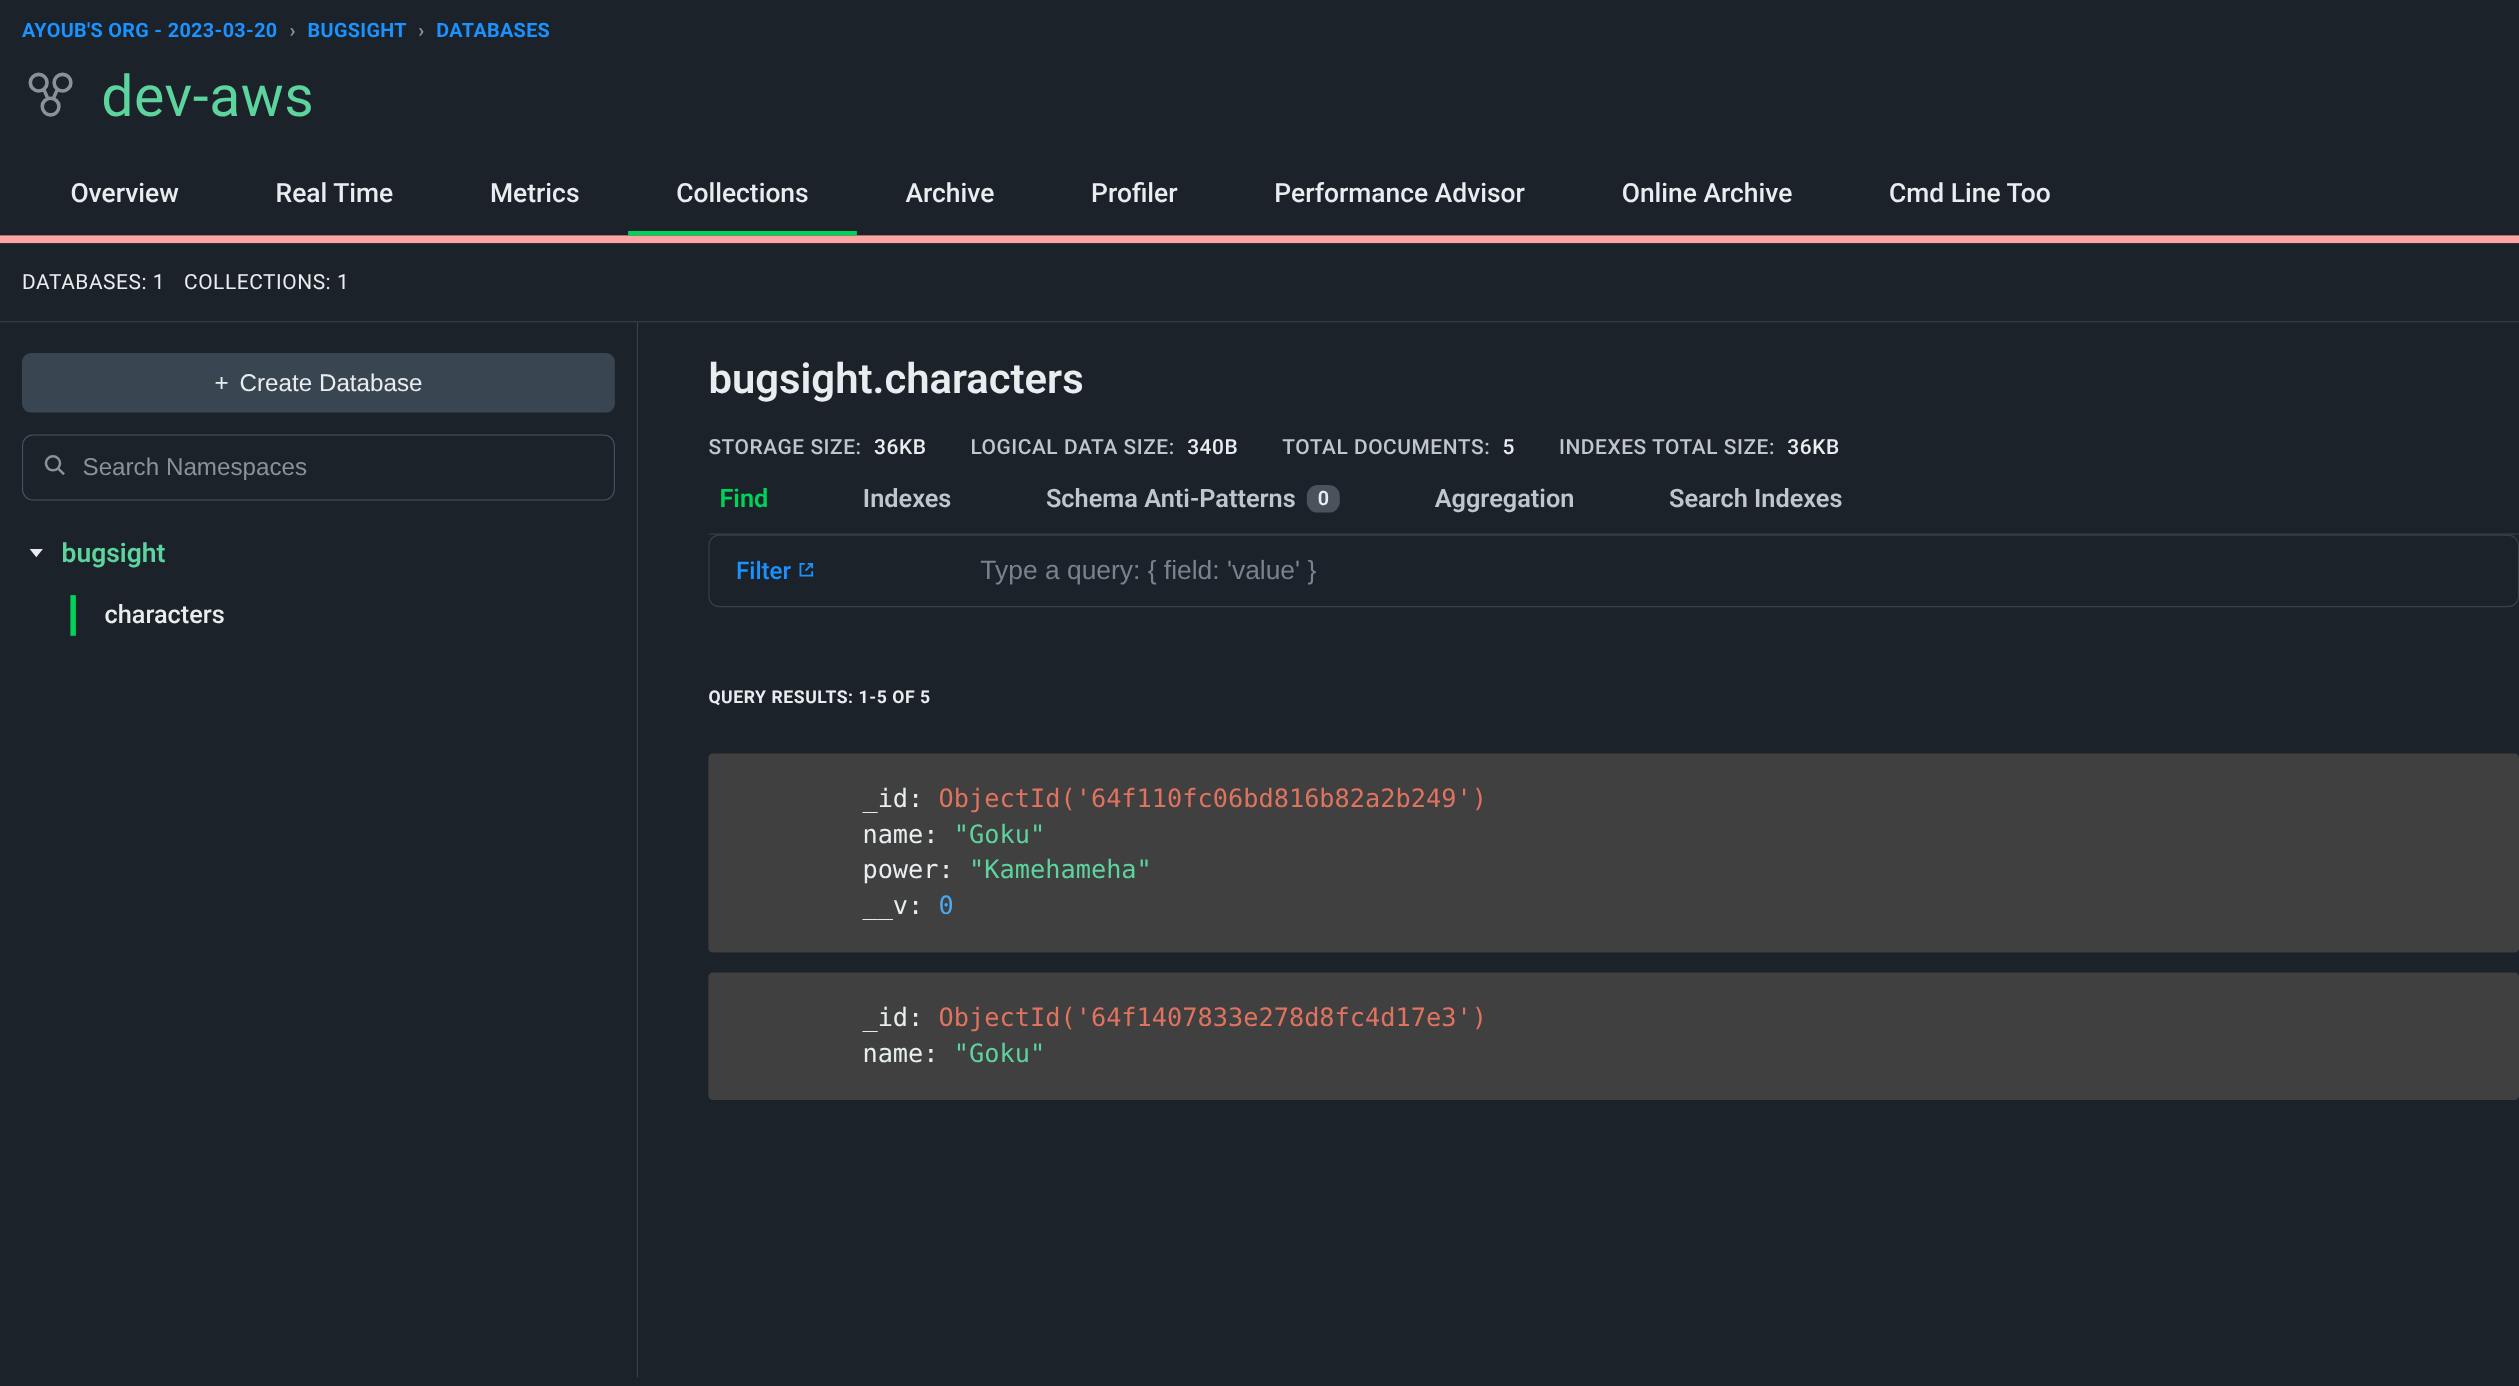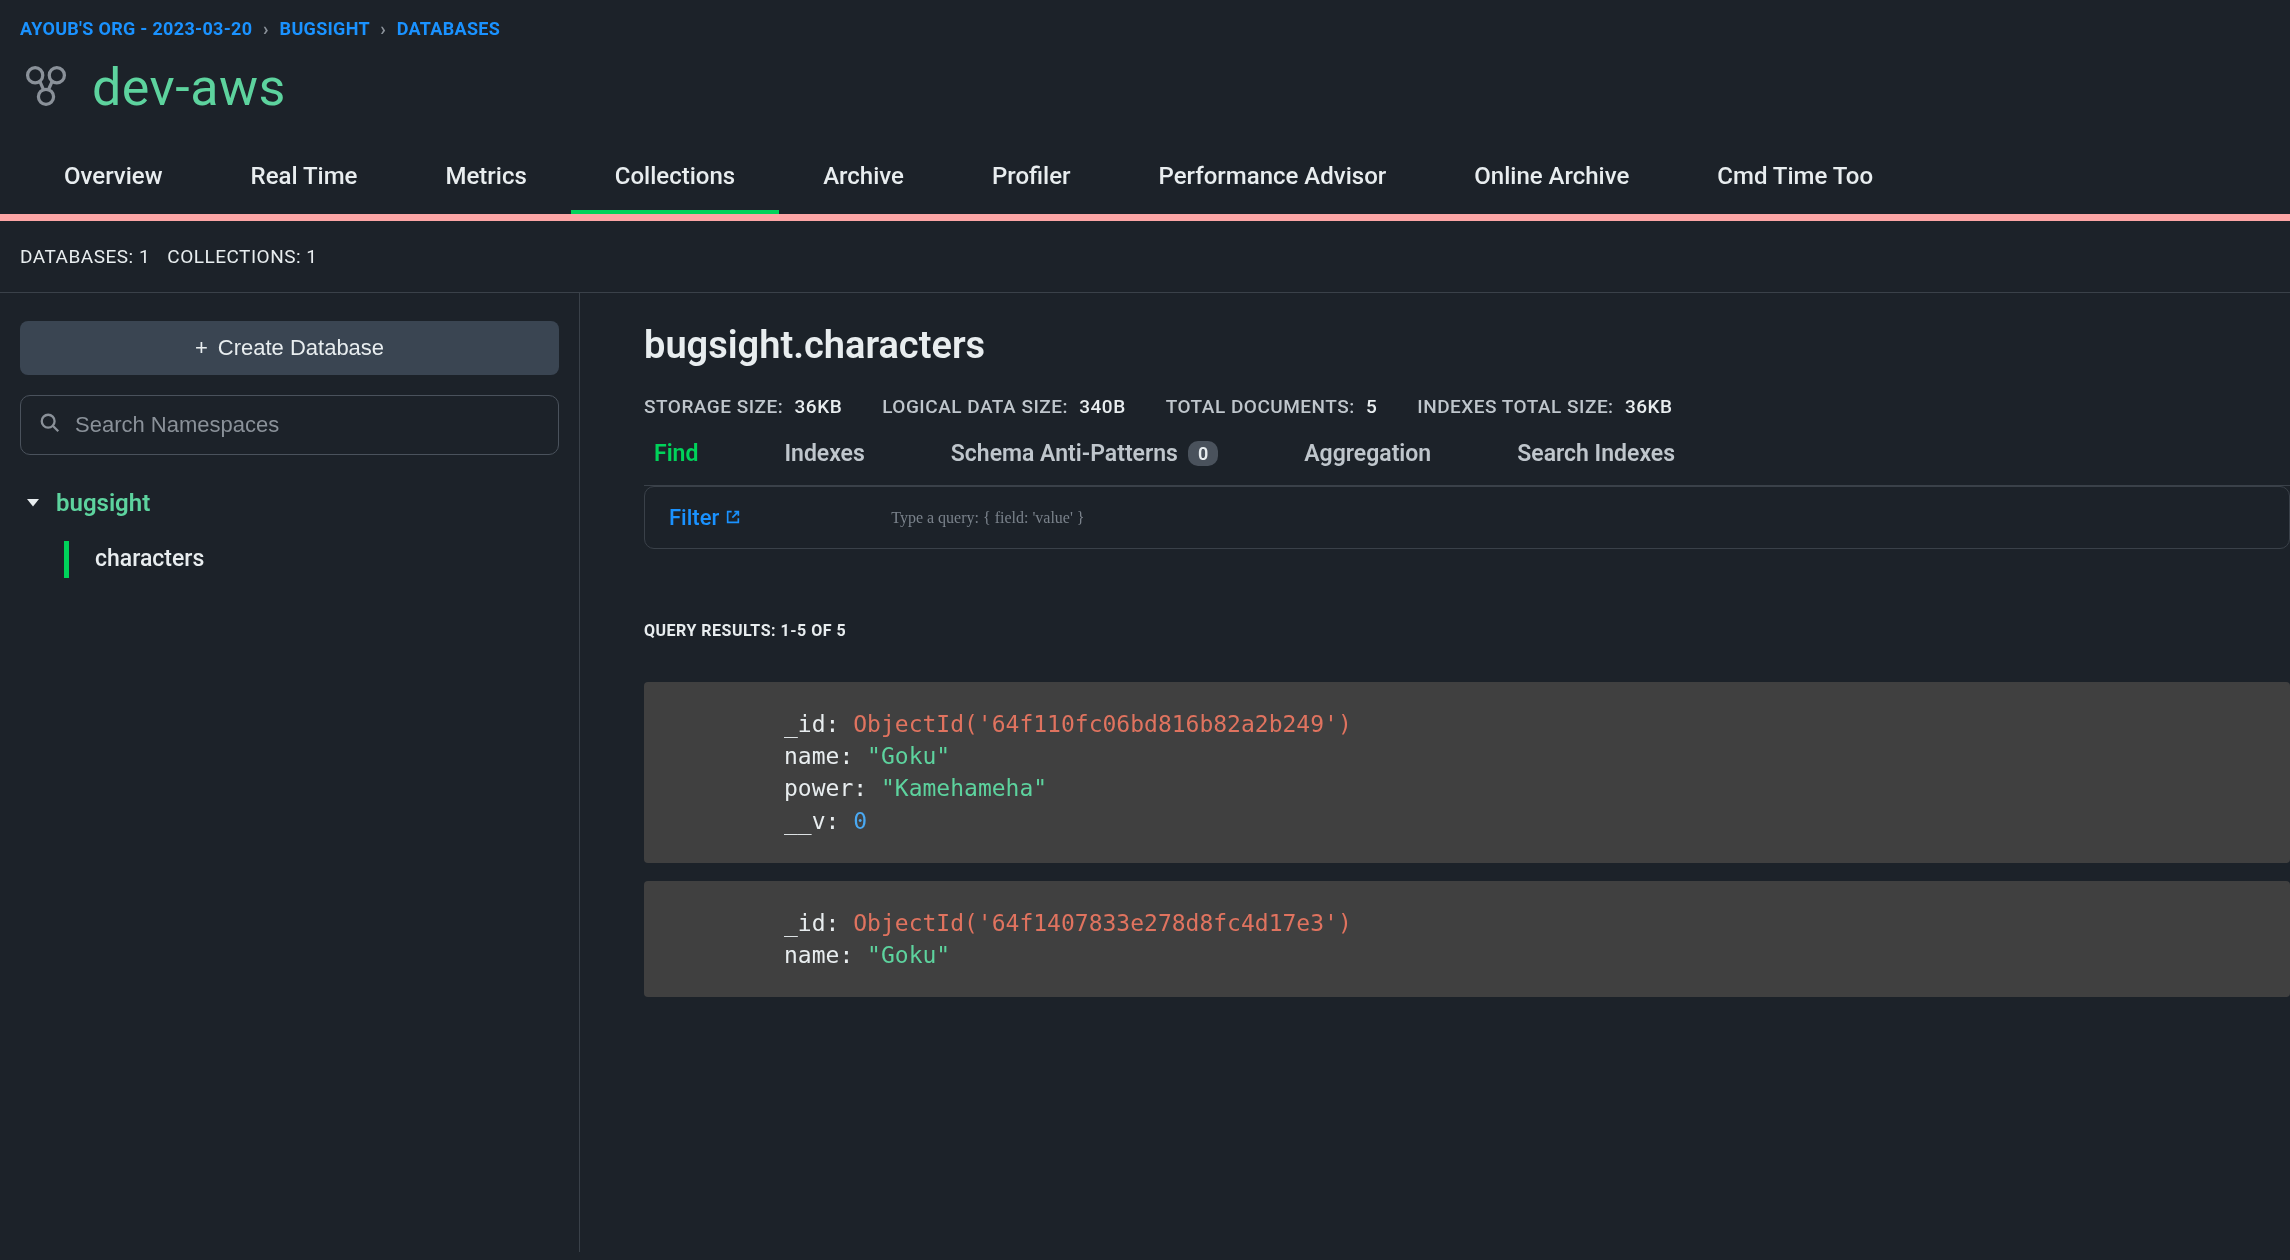--- a/index.html
+++ b/index.html
@@ -219,22 +219,22 @@
     font-size: 22px;
     font-weight: 500;
     display: flex;
     align-items: center;
     gap: 6px;
   }
   .filter-input {
     background: transparent;
     border: none;
     color: #a3a3a3;
-    font-size: 16px;
-    font-family: Liberation Serif, serif;
+    font-size: 24px;
+    font-family: Liberation Sans, sans-serif;
     width: 100%;
     outline: none;
   }
   .filter-input::placeholder {
     color: #7a828b;
   }
   .query-results-hdr {
     margin-top: 72px;
     font-size: 16px;
     font-weight: 700;
@@ -294,21 +294,21 @@
 
 <div class="nav-tabs">
   <div class="nav-tab">Overview</div>
   <div class="nav-tab">Real Time</div>
   <div class="nav-tab">Metrics</div>
   <div class="nav-tab active">Collections</div>
   <div class="nav-tab">Archive</div>
   <div class="nav-tab">Profiler</div>
   <div class="nav-tab">Performance Advisor</div>
   <div class="nav-tab">Online Archive</div>
-  <div class="nav-tab">Cmd Time Too</div>
+  <div class="nav-tab">Cmd Line Too</div>
 </div>
 
 <div class="summary-bar">
   <span class="label">DATABASES:</span>
   <span class="value">1</span>
   <span class="label">COLLECTIONS:</span>
   <span class="value">1</span>
 </div>
 
 <div class="main">

